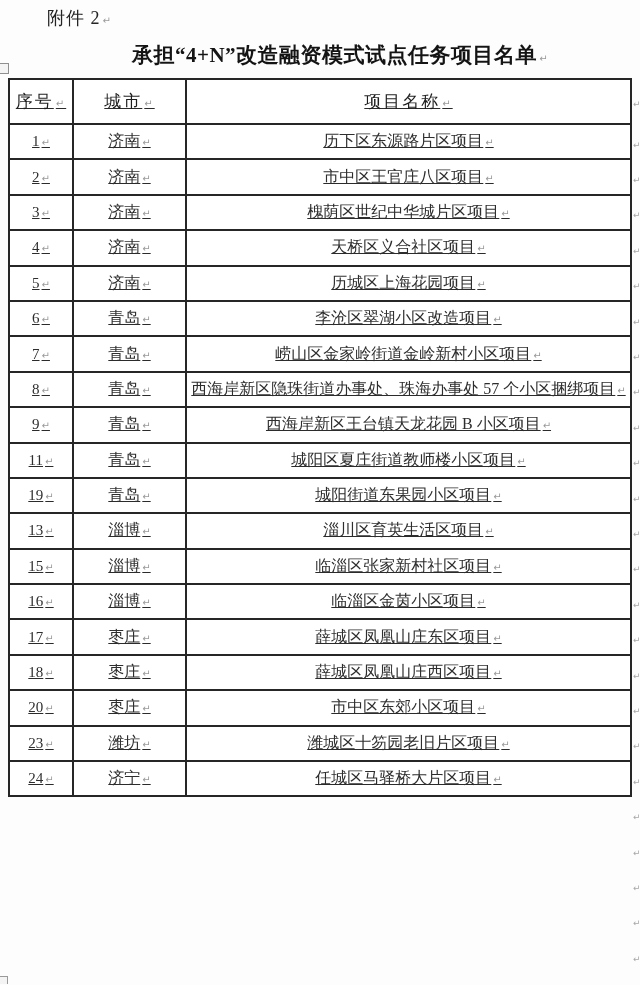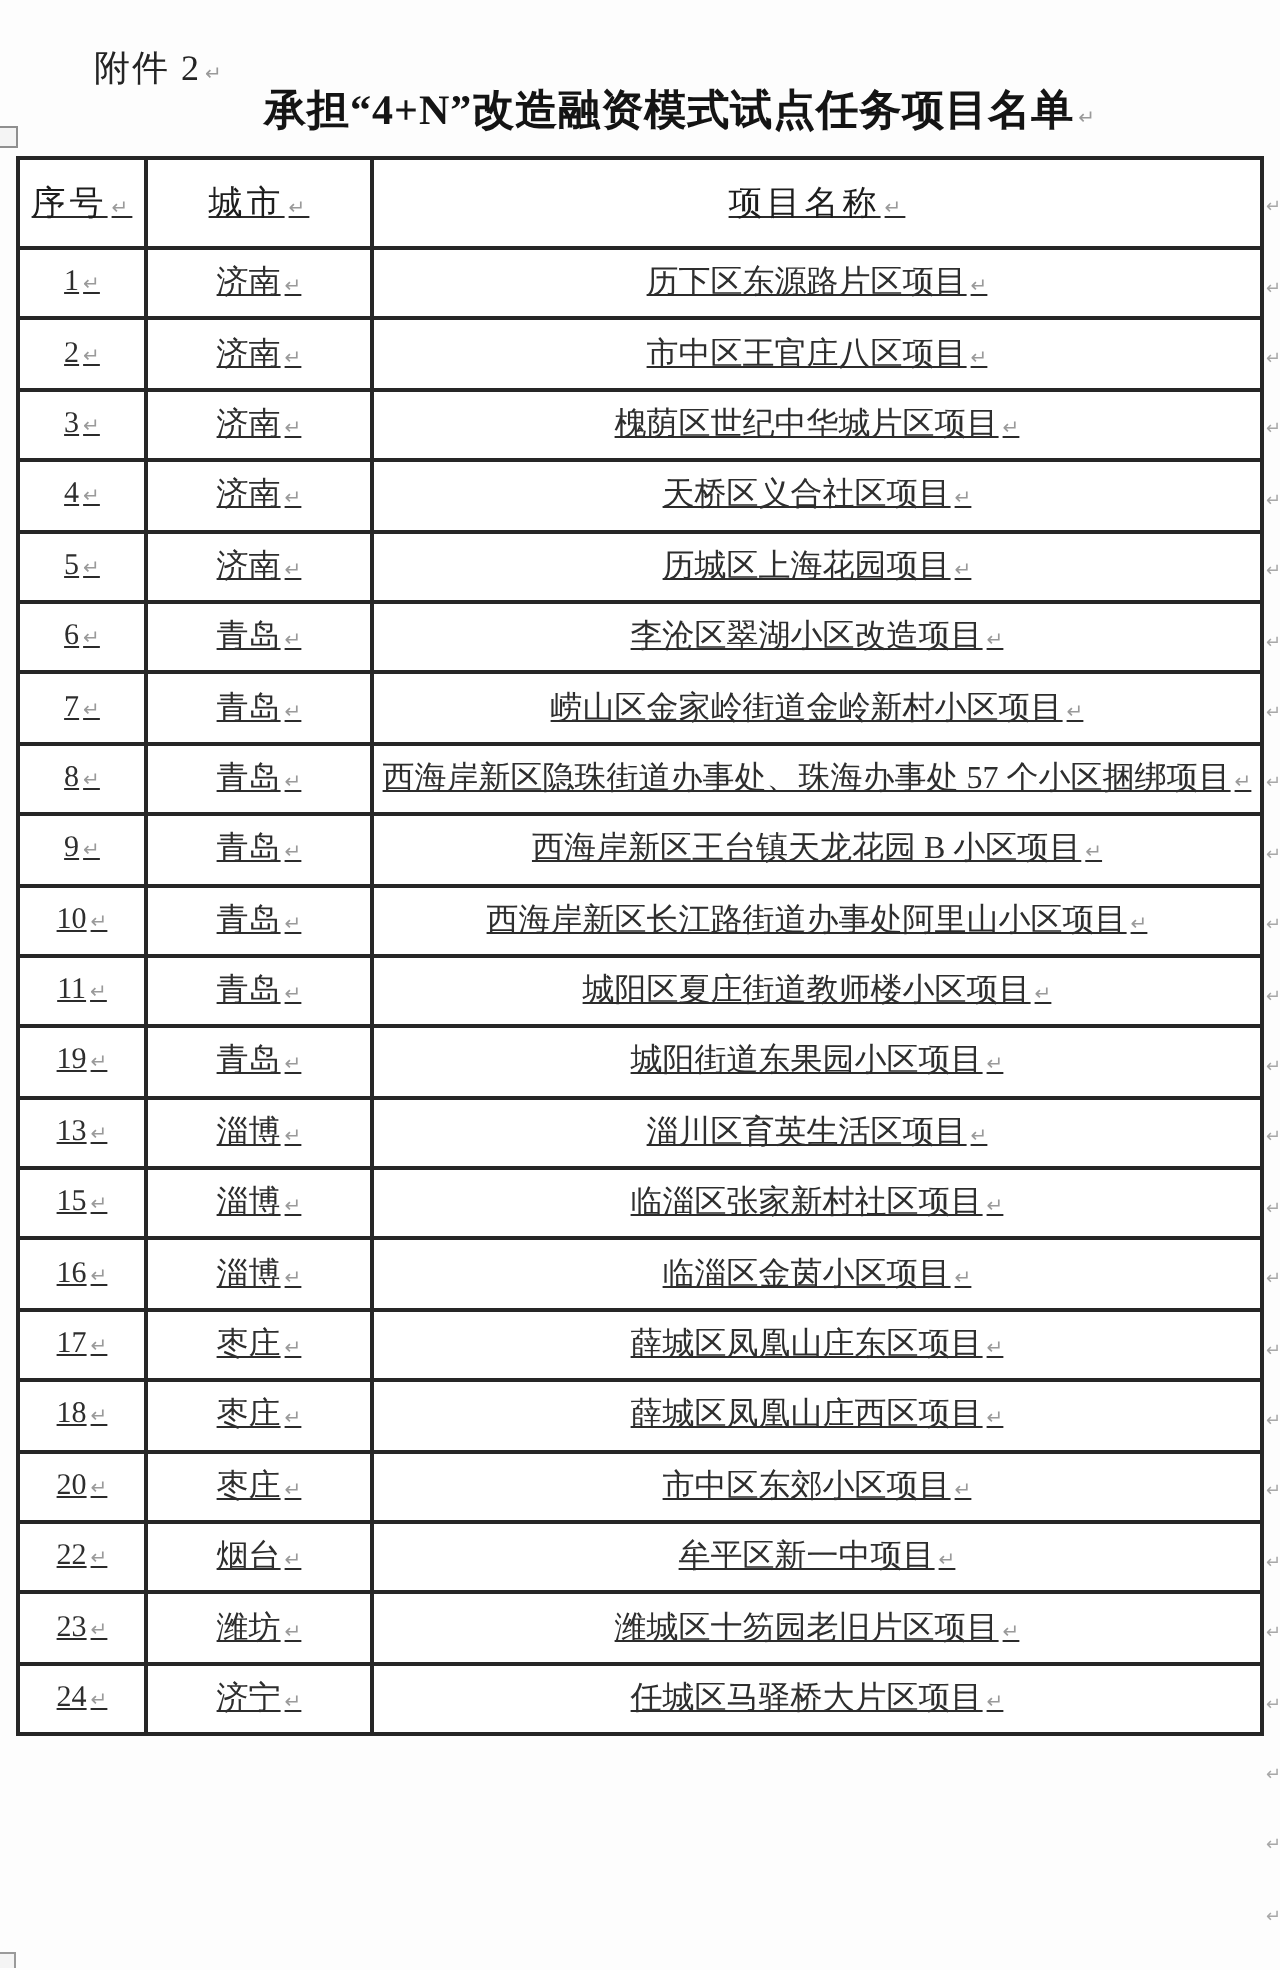--- a/index.html
+++ b/index.html
@@ -6,21 +6,21 @@
   .page {
     position:relative;
     width:640px; height:985px;
     margin:0 auto;
     background:#fdfdfd;
     overflow:hidden;
     font-family:"Liberation Serif","DejaVu Serif",serif;
     color:#2b2b2b;
   }
   .attachment {
-    position:absolute; left:47px; top:22px;
+    position:absolute; left:47px; top:6px;
     font-size:18px; color:#242424; letter-spacing:1px;
     white-space:pre;
   }
   .doc-title {
     position:absolute; left:0; top:41px; width:100%;
     text-align:center;
     font-size:21px; font-weight:700; color:#141414;
     letter-spacing:0.5px;
     white-space:nowrap;
     padding-left:20px;
@@ -157,25 +157,20 @@
       <td class="c-city"><span>青岛</span><span class="pm">↵</span></td>
       <td class="c-proj"><span>西海岸新区隐珠街道办事处、珠海办事处 57 个小区捆绑项目</span><span class="pm">↵</span></td>
     </tr>
 
     <tr>
       <td class="c-no"><span>9</span><span class="pm">↵</span></td>
       <td class="c-city"><span>青岛</span><span class="pm">↵</span></td>
       <td class="c-proj"><span>西海岸新区王台镇天龙花园 B 小区项目</span><span class="pm">↵</span></td>
     </tr>
 
-    <tr>
-      <td class="c-no"><span>10</span><span class="pm">↵</span></td>
-      <td class="c-city"><span>青岛</span><span class="pm">↵</span></td>
-      <td class="c-proj"><span>西海岸新区长江路街道办事处阿里山小区项目</span><span class="pm">↵</span></td>
-    </tr>
 
     <tr>
       <td class="c-no"><span>11</span><span class="pm">↵</span></td>
       <td class="c-city"><span>青岛</span><span class="pm">↵</span></td>
       <td class="c-proj"><span>城阳区夏庄街道教师楼小区项目</span><span class="pm">↵</span></td>
     </tr>
 
     <tr>
       <td class="c-no"><span>19</span><span class="pm">↵</span></td>
       <td class="c-city"><span>青岛</span><span class="pm">↵</span></td>
@@ -214,25 +209,20 @@
     </tr>
 
 
     <tr>
       <td class="c-no"><span>20</span><span class="pm">↵</span></td>
       <td class="c-city"><span>枣庄</span><span class="pm">↵</span></td>
       <td class="c-proj"><span>市中区东郊小区项目</span><span class="pm">↵</span></td>
     </tr>
 
 
-    <tr>
-      <td class="c-no"><span>22</span><span class="pm">↵</span></td>
-      <td class="c-city"><span>烟台</span><span class="pm">↵</span></td>
-      <td class="c-proj"><span>牟平区新一中项目</span><span class="pm">↵</span></td>
-    </tr>
 
     <tr>
       <td class="c-no"><span>23</span><span class="pm">↵</span></td>
       <td class="c-city"><span>潍坊</span><span class="pm">↵</span></td>
       <td class="c-proj"><span>潍城区十笏园老旧片区项目</span><span class="pm">↵</span></td>
     </tr>
 
     <tr>
       <td class="c-no"><span>24</span><span class="pm">↵</span></td>
       <td class="c-city"><span>济宁</span><span class="pm">↵</span></td>

